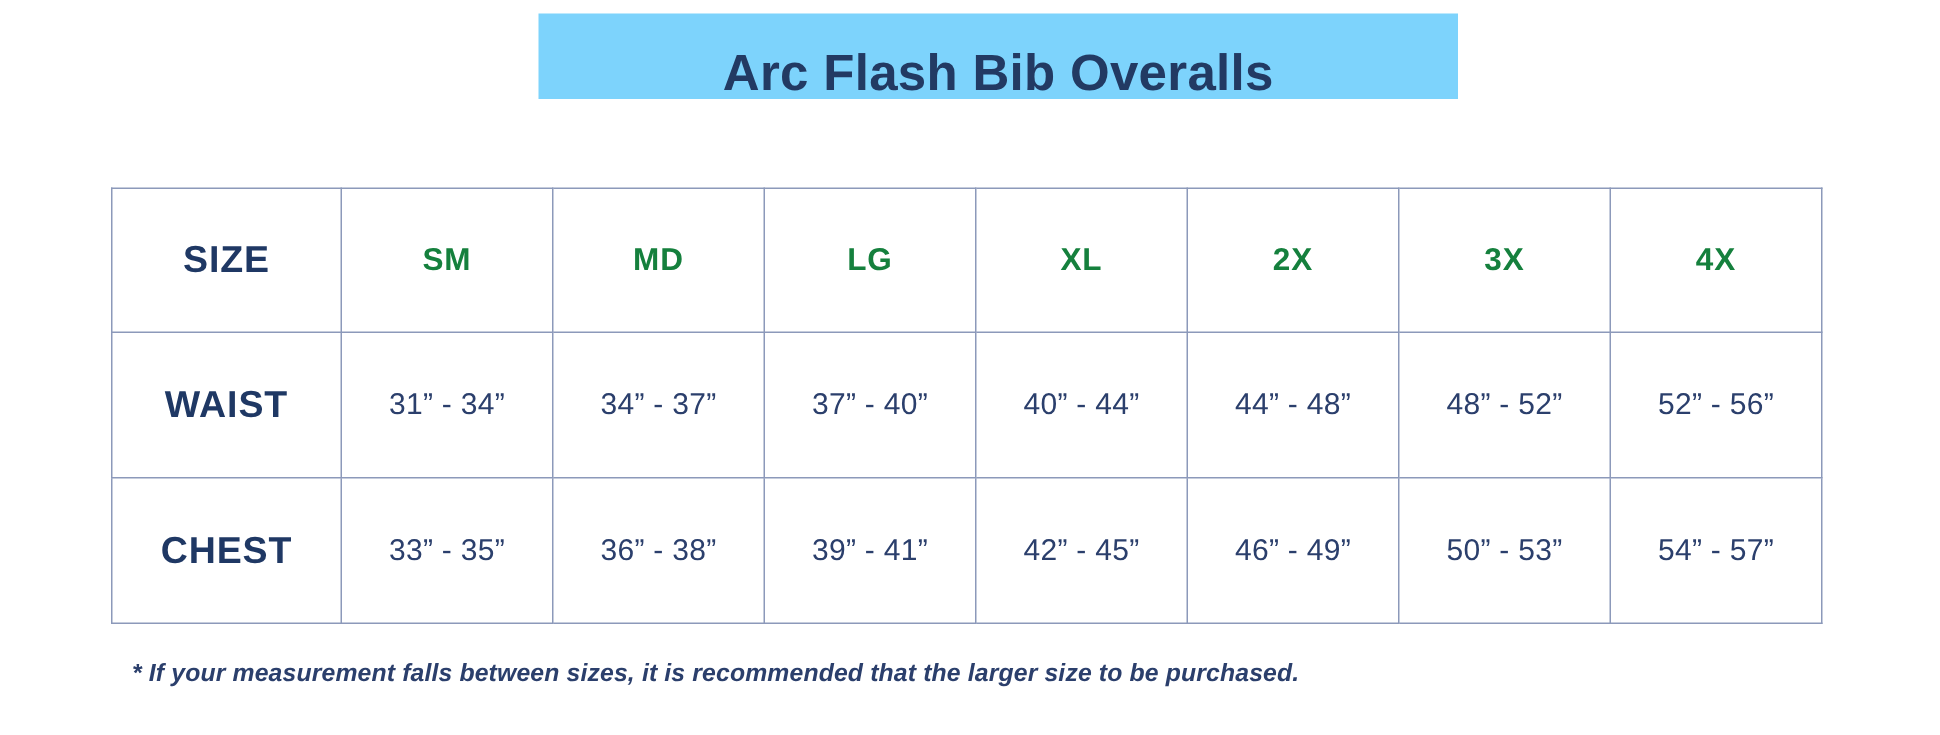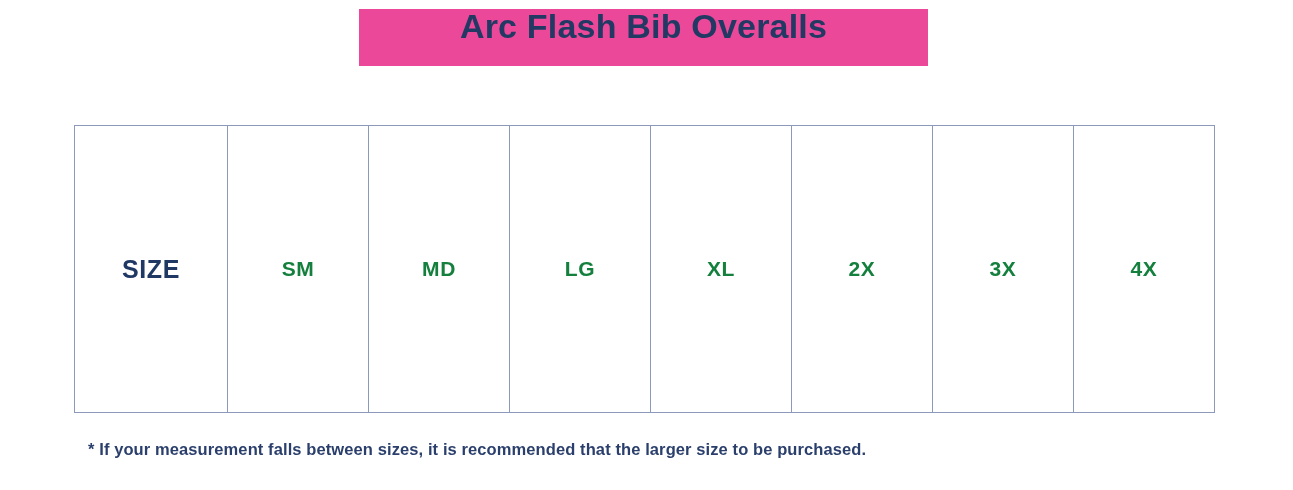--- a/index.html
+++ b/index.html
@@ -13,25 +13,25 @@
     font-family: "Liberation Sans", sans-serif;
     overflow: hidden;
     position: relative;
   }
 
   
   .title-banner {
     position: absolute;
     left: 359px;
     top: 9px;
-    width: 569px;
+    width: 613px;
     height: 57px;
-    background: #ec4899;
+    background: #7dd3fc;
     display: flex;
-    align-items: flex-start;
+    align-items: flex-end;
     justify-content: center;
     box-sizing: border-box;
   }
   .title-text {
     color: #223a63;
     font-size: 34px;
     font-weight: bold;
     letter-spacing: 0.2px;
     line-height: 1;
     white-space: nowrap;
@@ -84,20 +84,21 @@
   }
 
   
   .footnote {
     position: absolute;
     left: 88px;
     top: 440px;
     color: #2b3f6c;
     font-size: 16.5px;
     font-weight: bold;
+    font-style: italic;
     letter-spacing: 0.1px;
     white-space: nowrap;
   }
 </style>
 </head>
 <body>
 
 <div class="title-banner">
   <span class="title-text">Arc Flash Bib Overalls</span>
 </div>
@@ -118,17 +119,37 @@
       <tr class="header-row">
         <td class="cell-rowlabel">SIZE</td>
         <td class="cell-sizecode">SM</td>
         <td class="cell-sizecode">MD</td>
         <td class="cell-sizecode">LG</td>
         <td class="cell-sizecode">XL</td>
         <td class="cell-sizecode">2X</td>
         <td class="cell-sizecode">3X</td>
         <td class="cell-sizecode">4X</td>
       </tr>
+      <tr class="data-row">
+        <td class="cell-rowlabel">WAIST</td>
+        <td class="cell-measure">31” - 34”</td>
+        <td class="cell-measure">34” - 37”</td>
+        <td class="cell-measure">37” - 40”</td>
+        <td class="cell-measure">40” - 44”</td>
+        <td class="cell-measure">44” - 48”</td>
+        <td class="cell-measure">48” - 52”</td>
+        <td class="cell-measure">52” - 56”</td>
+      </tr>
+      <tr class="data-row">
+        <td class="cell-rowlabel">CHEST</td>
+        <td class="cell-measure">33” - 35”</td>
+        <td class="cell-measure">36” - 38”</td>
+        <td class="cell-measure">39” - 41”</td>
+        <td class="cell-measure">42” - 45”</td>
+        <td class="cell-measure">46” - 49”</td>
+        <td class="cell-measure">50” - 53”</td>
+        <td class="cell-measure">54” - 57”</td>
+      </tr>
     </tbody>
   </table>
 </div>
 
 <div class="footnote">* If your measurement falls between sizes, it is recommended that the larger size to be purchased.</div>
 
 </body></html>

